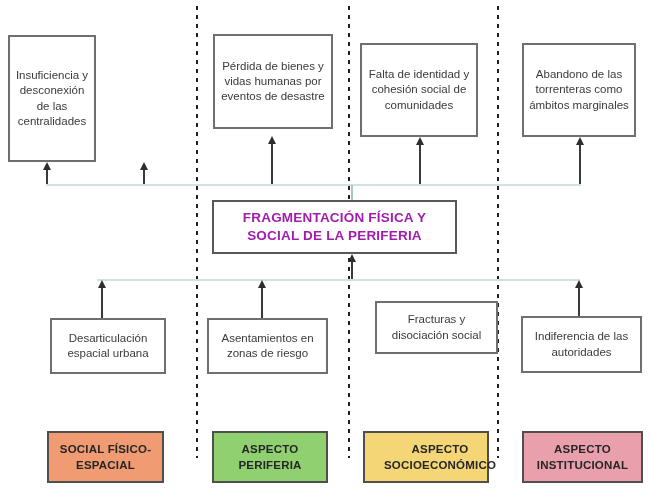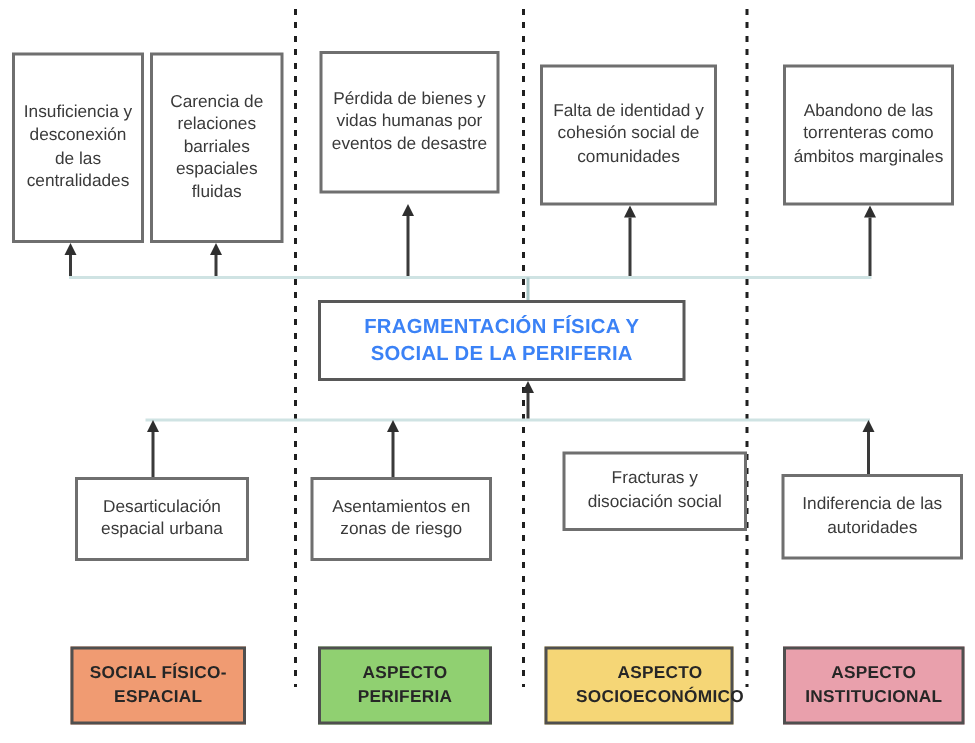--- a/index.html
+++ b/index.html
@@ -20,21 +20,21 @@
     border-bottom:8px solid #2e2e2e;
   }
   .node{
     position:absolute;background:#fff;border:2px solid #6f6f6f;
     display:flex;align-items:center;justify-content:center;text-align:center;
     color:#3a3a3a;font-size:11.5px;line-height:1.32;padding:3px 5px;box-sizing:border-box;
   }
   .central{
     position:absolute;background:#fff;border:2px solid #585858;
     display:flex;align-items:center;justify-content:center;text-align:center;
-    color:#3b82f6;font-weight:bold;font-size:13.5px;line-height:1.35;
+    color:#a21caf;font-weight:bold;font-size:13.5px;line-height:1.35;
     padding:4px 10px;box-sizing:border-box;letter-spacing:0.2px;
   }
   .aspect{
     position:absolute;border:2px solid #4f4f4f;
     display:flex;align-items:center;justify-content:center;text-align:center;
     color:#262626;font-weight:600;font-size:11.5px;line-height:1.4;
     padding:3px 6px;box-sizing:border-box;letter-spacing:0.2px;
   }
   
   #fx0{left:8px;  top:35px; width:88px;  height:127px;}
@@ -94,23 +94,20 @@
   <div class="arrowhead" style="left:258px;top:280px"></div>
 
   <div class="vline" style="left:392px;top:313px;height:7px"></div>
 
   <div class="vline" style="left:578px;top:288px;height:28px"></div>
   <div class="arrowhead" style="left:575px;top:280px"></div>
 
   <div class="node" id="fx0">
       <span>Insuficiencia y desconexión de las centralidades</span>
     </div>
-  <div class="node" id="fx1">
-      <span>Carencia de relaciones barriales espaciales fluidas</span>
-    </div>
   <div class="node" id="fx2">
       <span>Pérdida de bienes y vidas humanas por eventos de desastre</span>
     </div>
   <div class="node" id="fx3">
       <span>Falta de identidad y cohesión social de comunidades</span>
     </div>
   <div class="node" id="fx4">
       <span>Abandono de las torrenteras como ámbitos marginales</span>
     </div>
 

